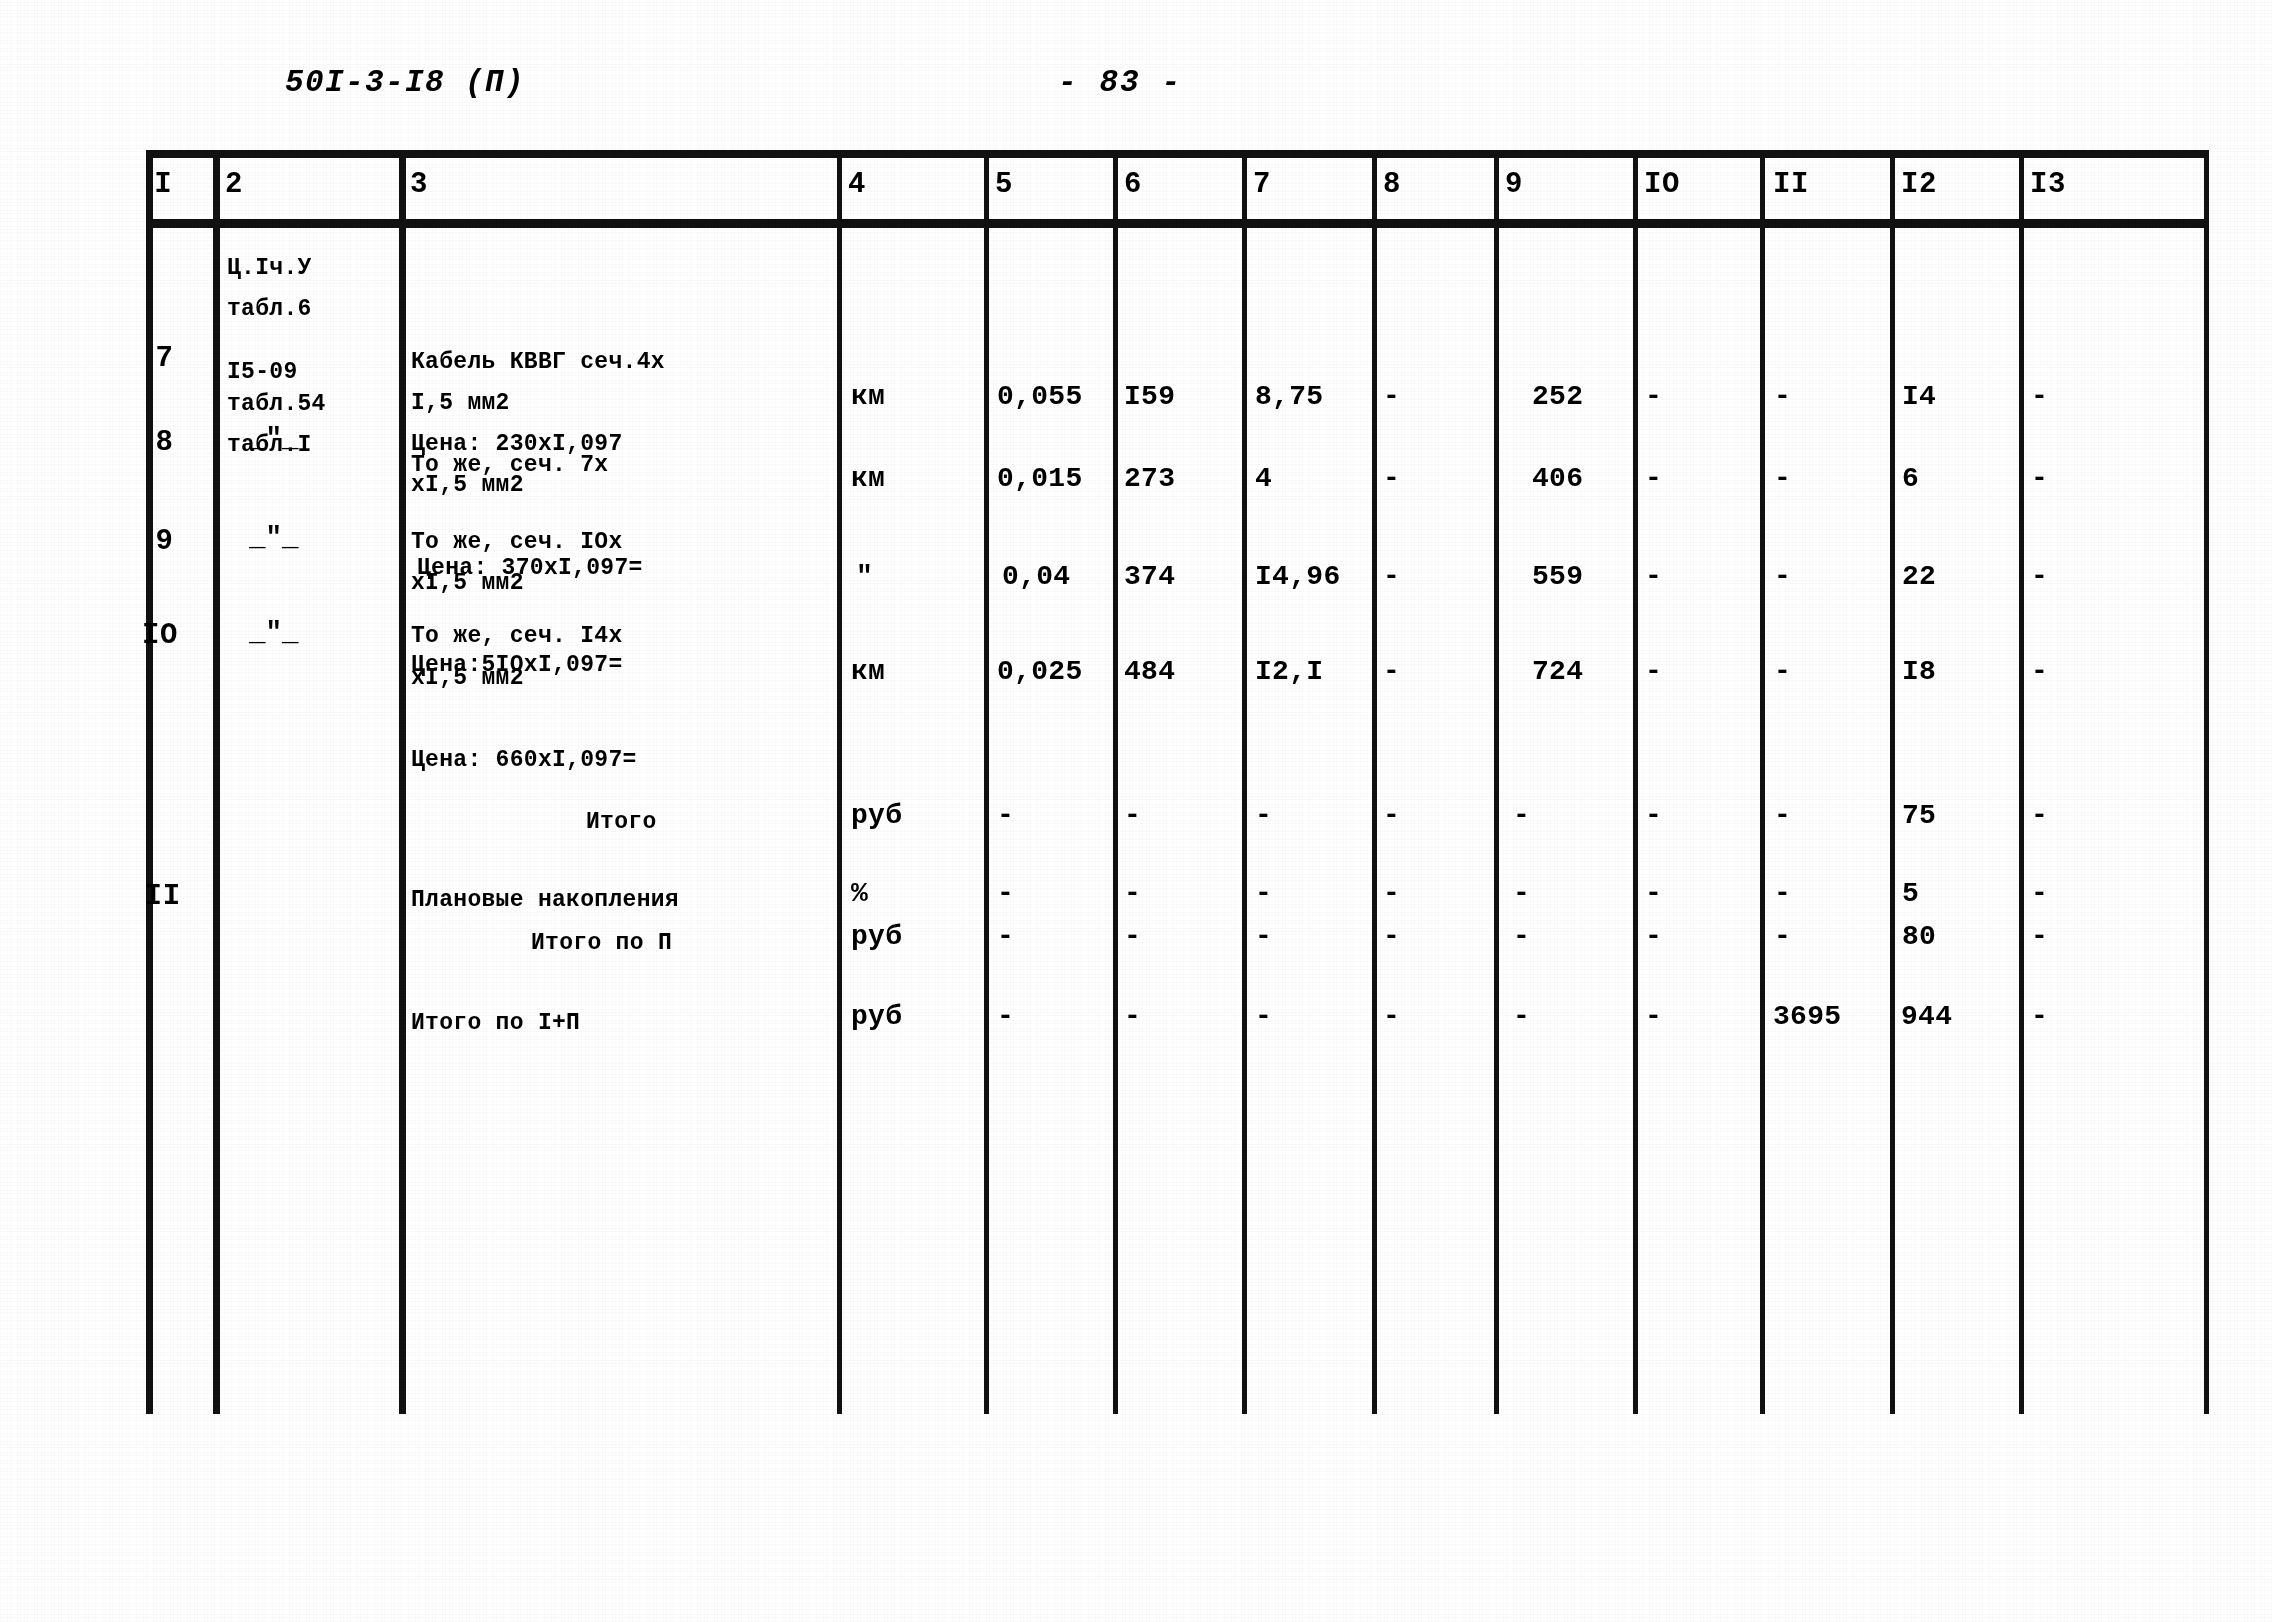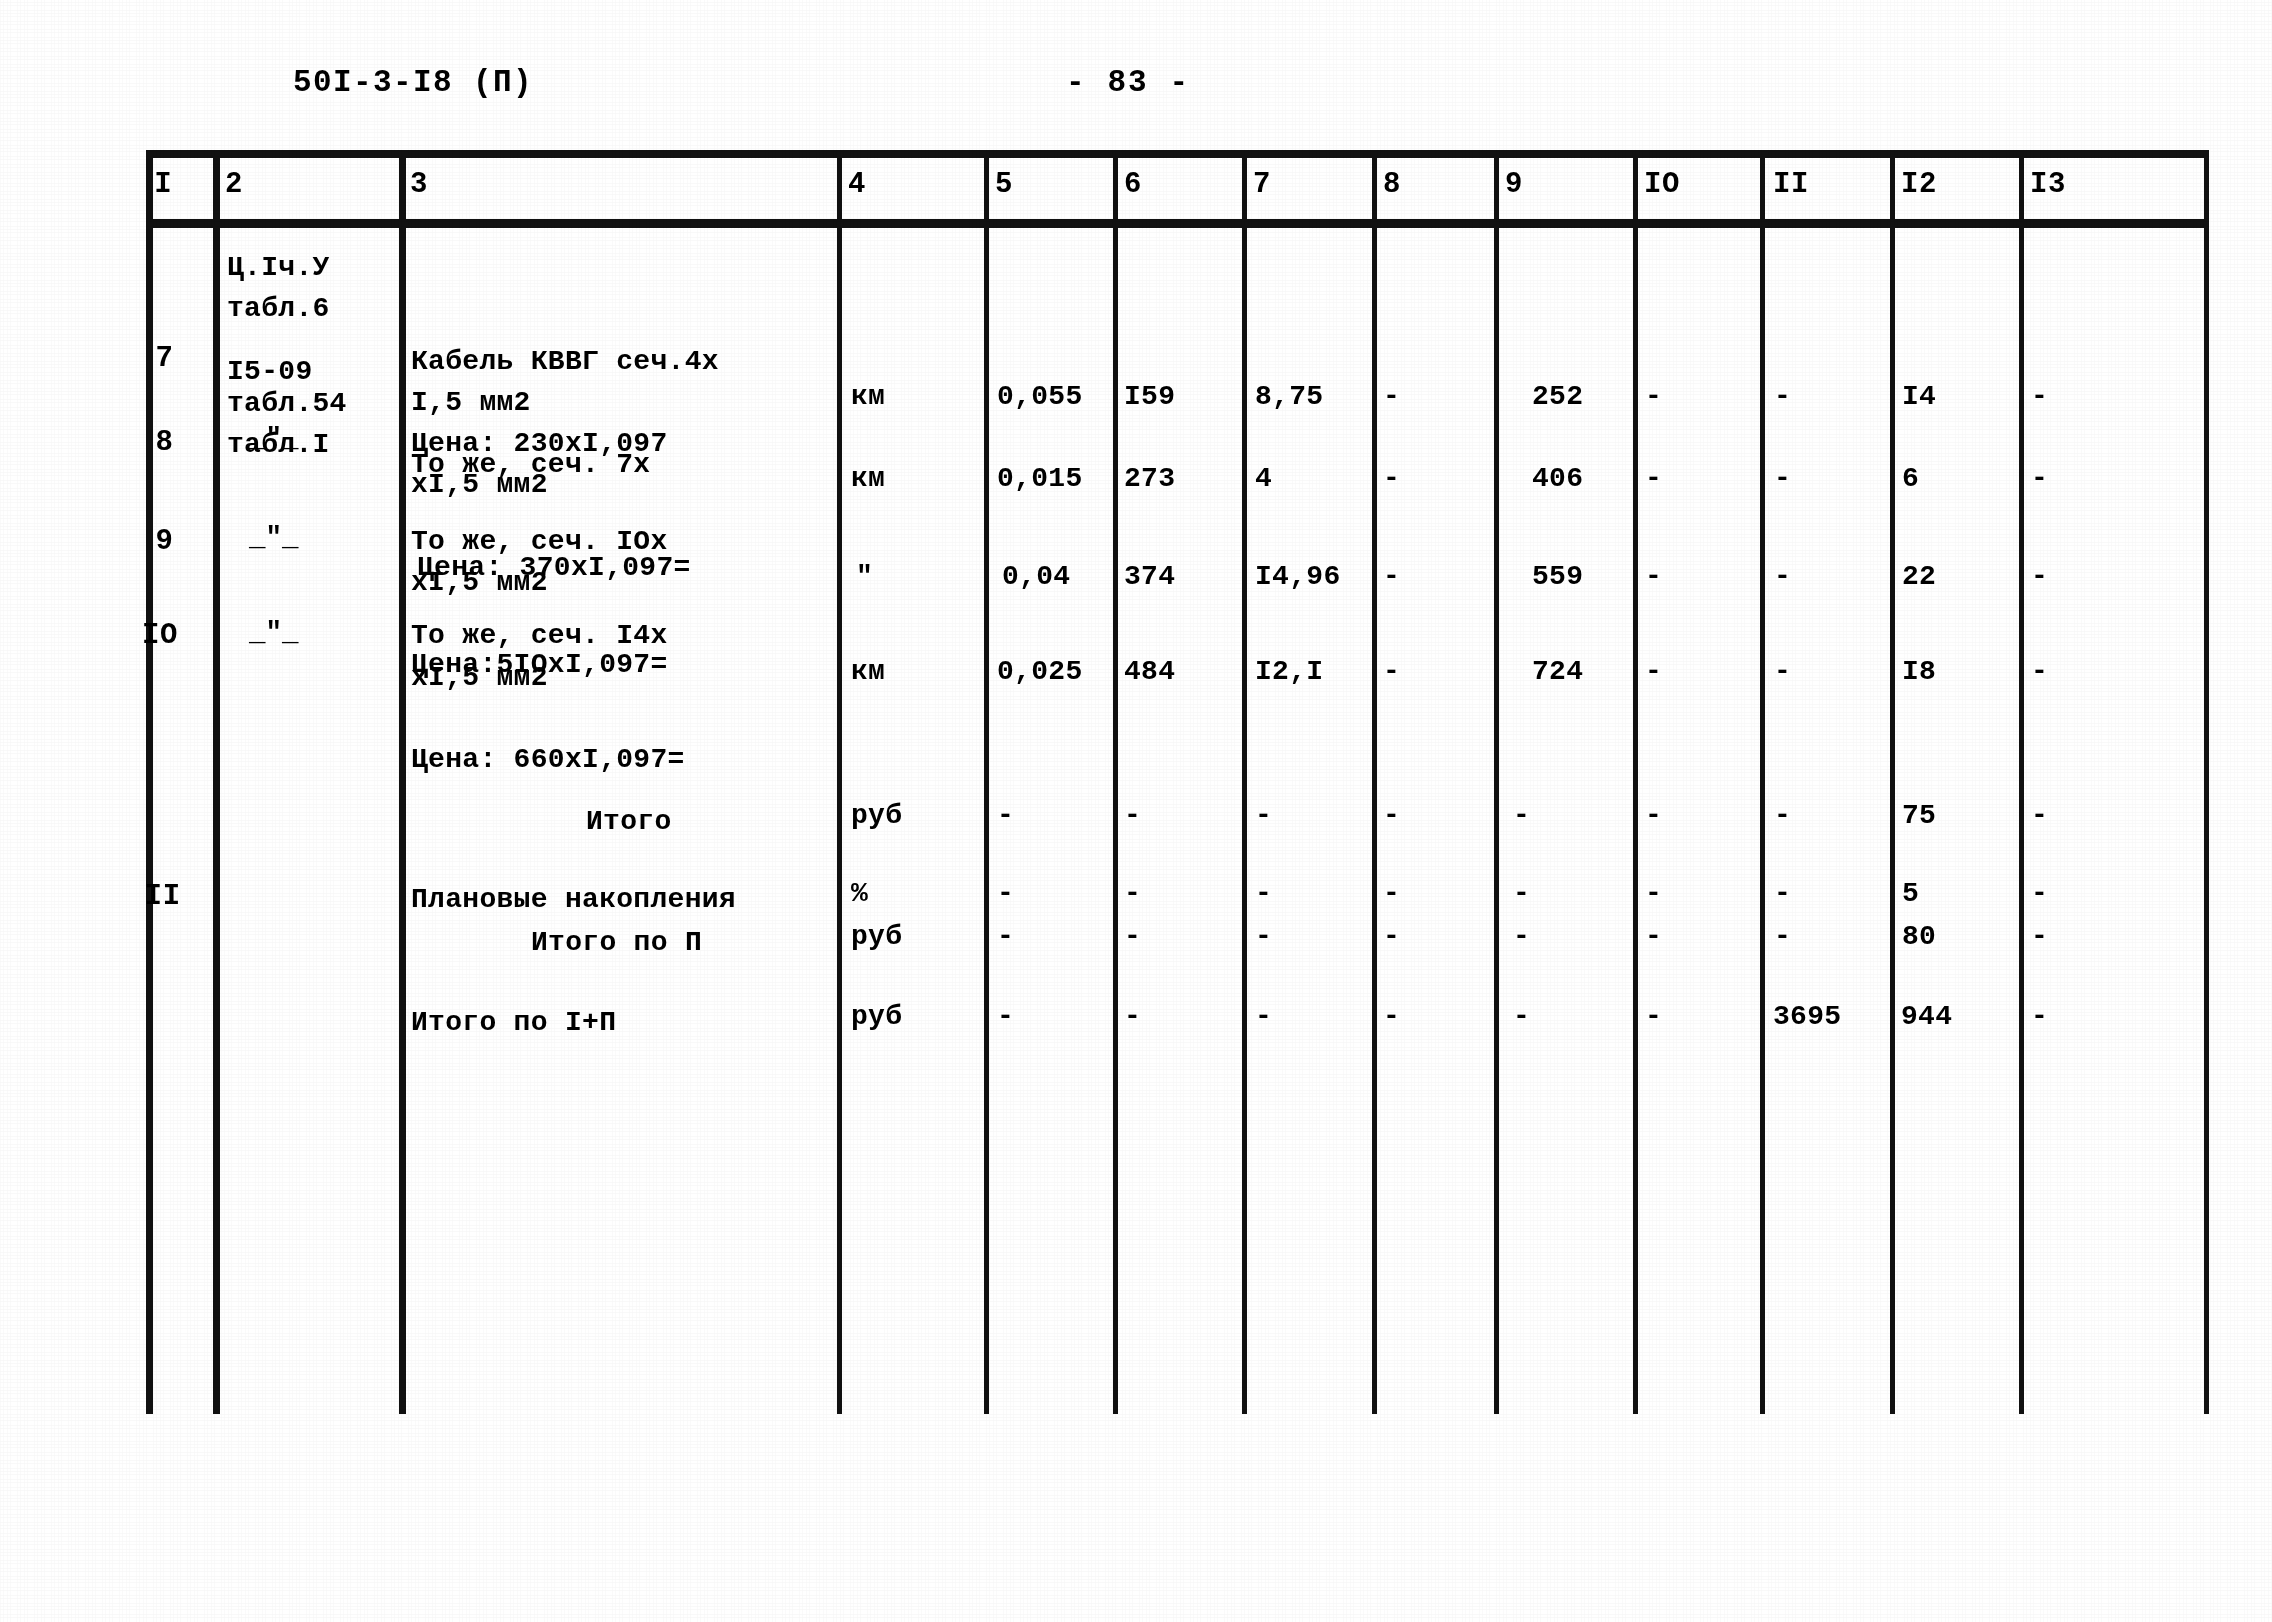--- a/index.html
+++ b/index.html
@@ -12,24 +12,25 @@
     height: 1623px;
     position: relative;
     font-family: "Liberation Mono", "DejaVu Sans Mono", monospace;
     color: #000000;
     overflow: hidden;
   }
 
   
   #page-header {
     position: absolute;
-    left: 8px;
+    left: 0;
     top: 65px;
     width: 2130px;
     height: 55px;
+    font-style: italic;
   }
   #doc-code {
     position: absolute;
     left: 285px;
     top: 0;
     font-size: 31px;
     letter-spacing: 1.4px;
     font-weight: bold;
     white-space: nowrap;
   }
@@ -77,21 +78,21 @@
     white-space: nowrap;
   }
 
   
   .vline.thick { width: 6.9px; }
   .vline.thin  { width: 4.8px; }
 
   
   .cell {
     position: absolute;
-    font-size: 28px;
+    font-size: 23px;
     line-height: 44px;
     font-weight: bold;
     letter-spacing: 0.3px;
     white-space: pre;
   }
 
   .rownum {
     position: absolute;
     font-size: 29px;
     font-weight: bold;

